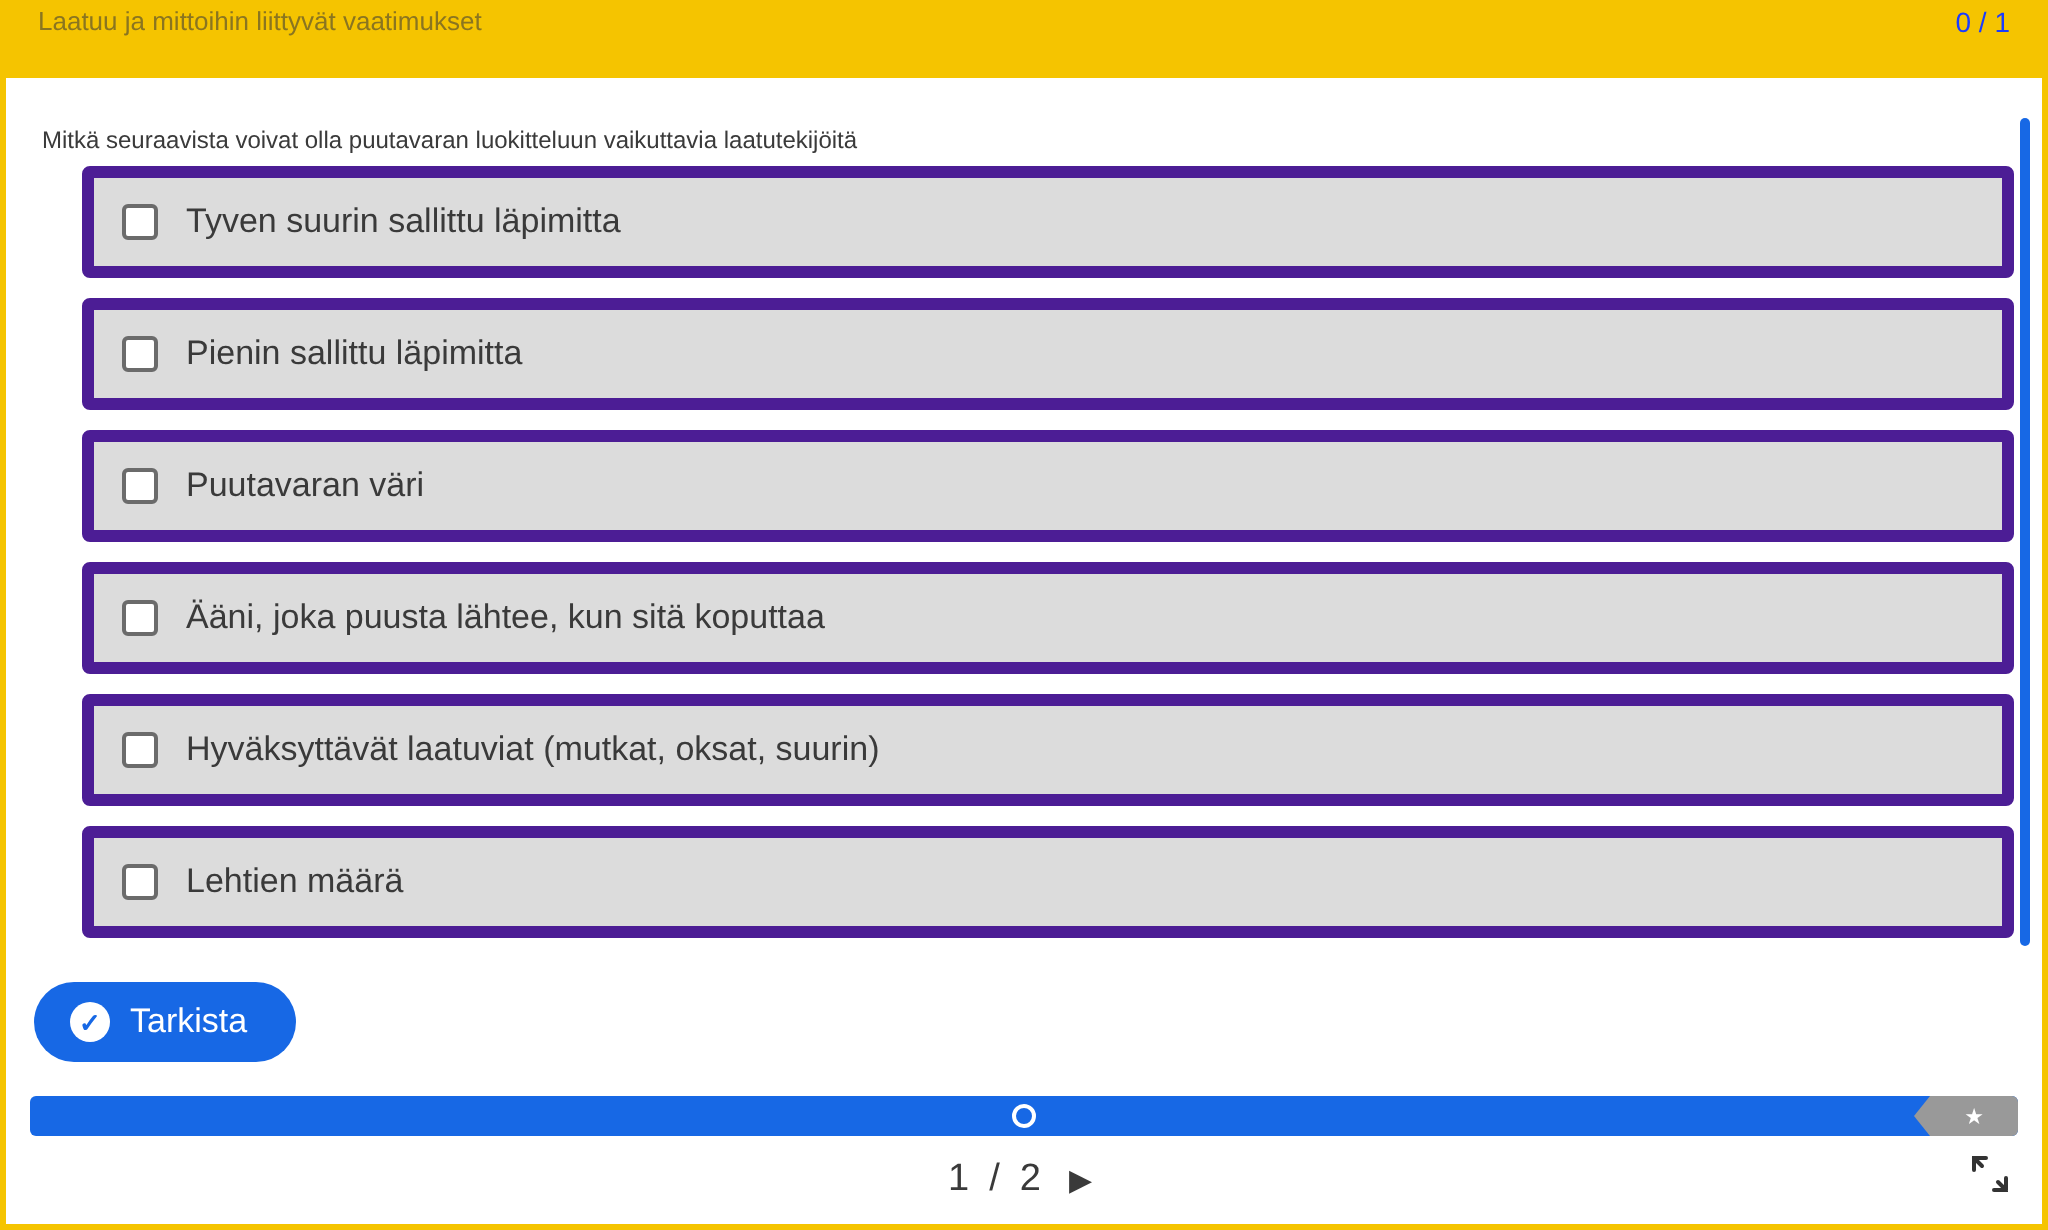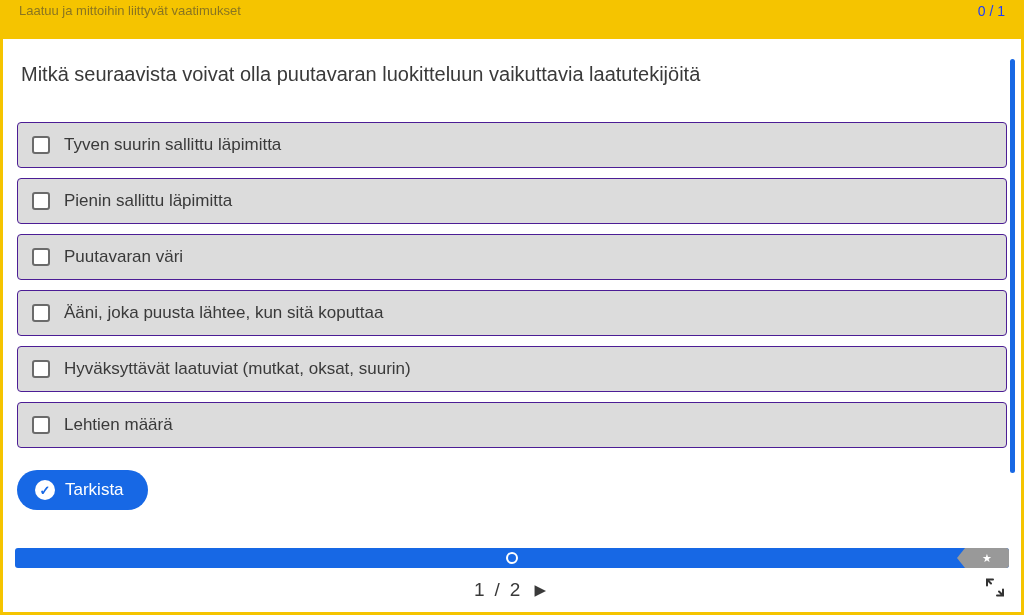--- a/index.html
+++ b/index.html
@@ -44,39 +44,40 @@
       display: flex;
       position: relative;
       padding: 0;
     }
     .content-inner {
       flex: 1;
       padding: 24px 14px 16px 14px;
       overflow: hidden;
     }
     .question-text {
-      font-size: 20px;
-      color: #3a3a3a;
-      margin-bottom: 36px;
+      font-size: 12px;
+      color: #3a3a3a;
+      margin-bottom: 6px;
       padding-left: 4px;
     }
     .options-list {
       display: flex;
       flex-direction: column;
       gap: 10px;
     }
     .option-item {
       background: #dcdcdc;
-      border: 1px solid #4c1d95;
+      border: 6px solid #4c1d95;
       border-radius: 4px;
       padding: 12px 14px;
       display: flex;
       align-items: center;
       gap: 14px;
       cursor: pointer;
+      margin-left: 24px;
     }
     .checkbox {
       width: 18px;
       height: 18px;
       border: 2px solid #6b6b6b;
       border-radius: 3px;
       background: #fff;
       flex-shrink: 0;
     }
     .option-label {

